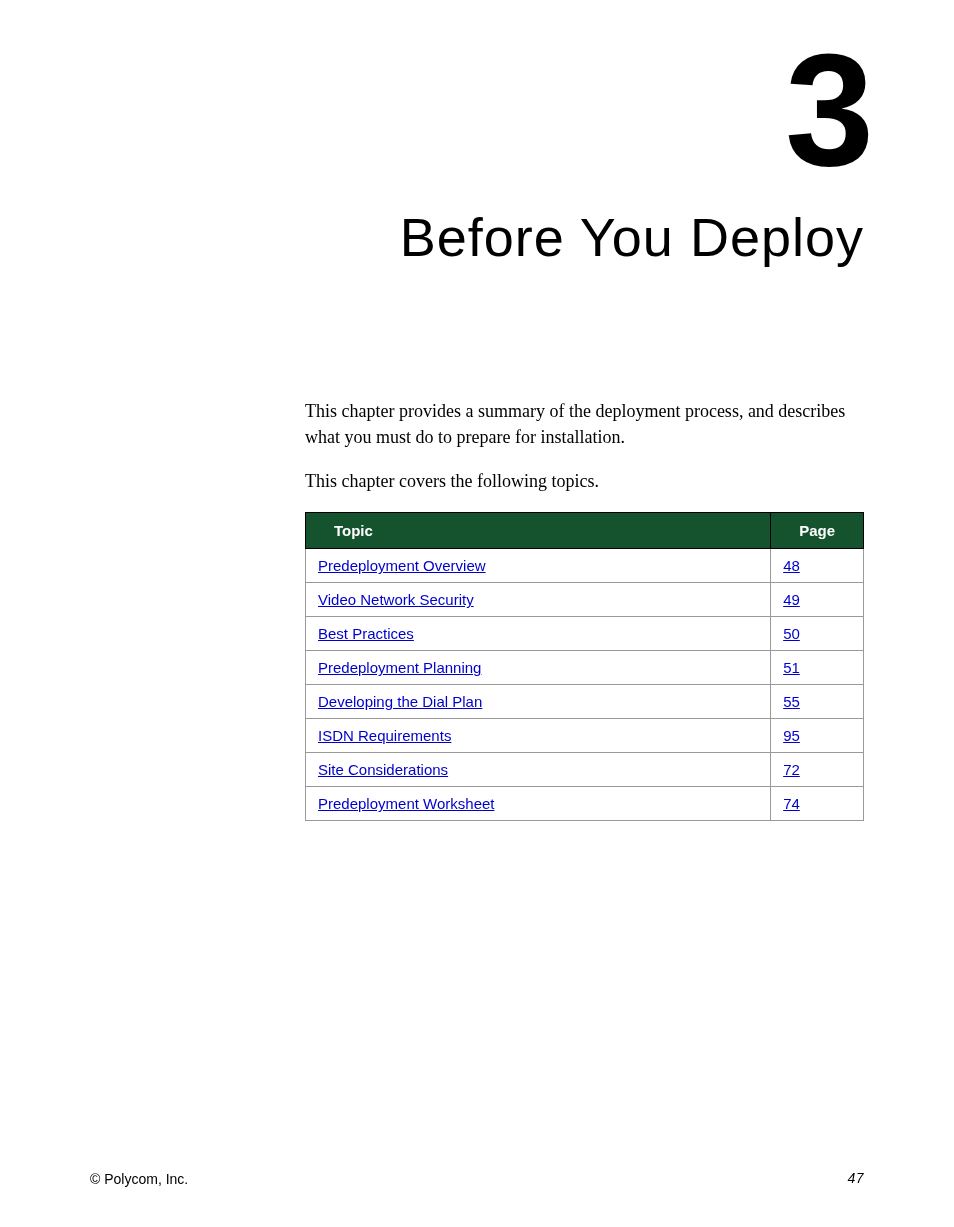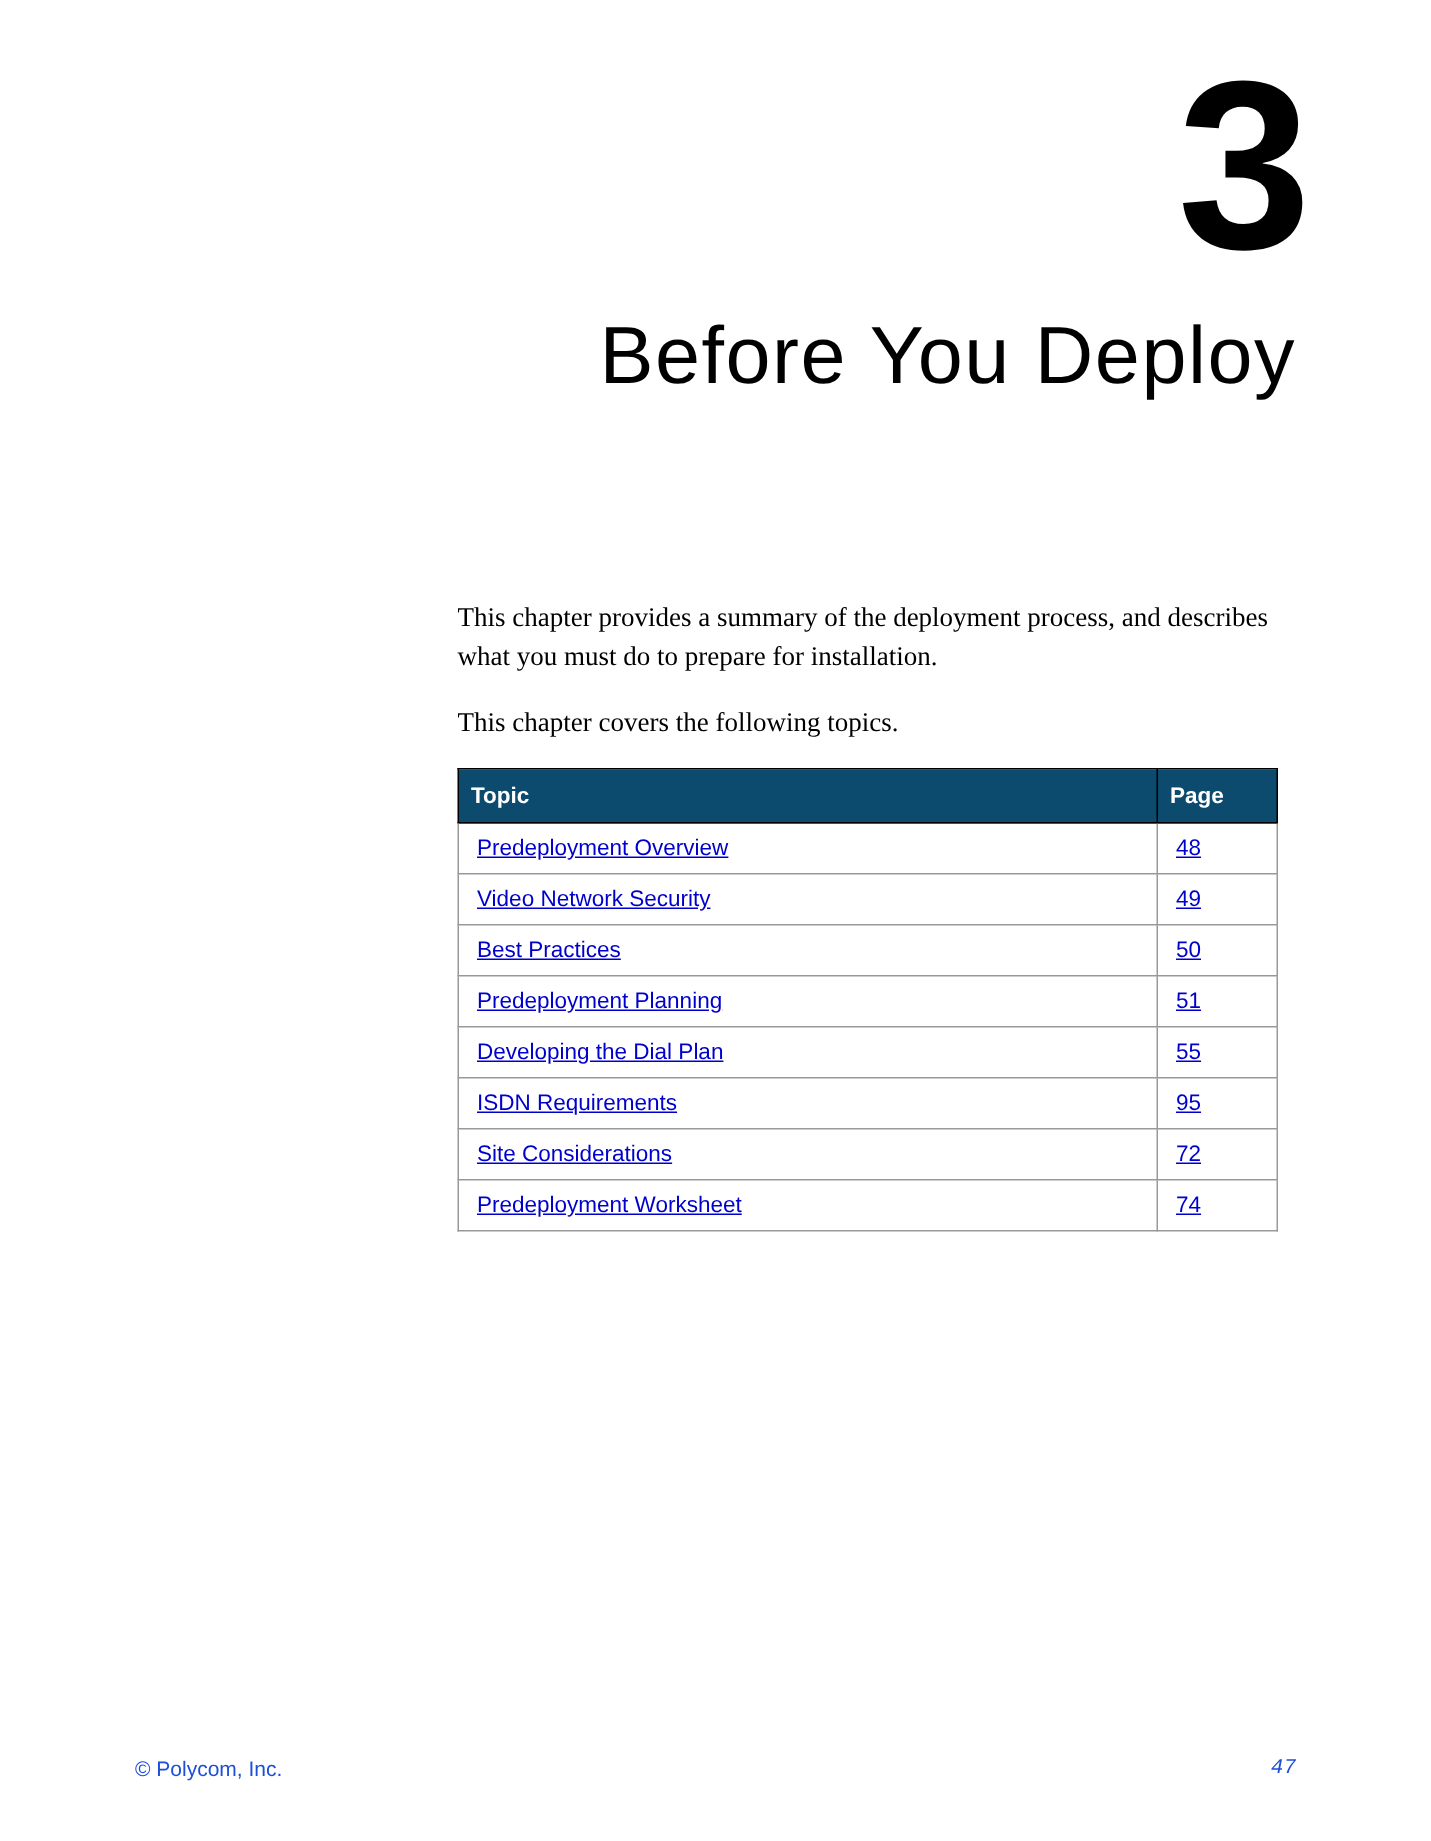--- a/index.html
+++ b/index.html
@@ -37,42 +37,42 @@
       font-size: 54px;
       font-weight: 300;
       color: #000;
       text-align: right;
       margin-top: 16px;
       letter-spacing: 1px;
     }
     .content {
       margin-top: 130px;
       margin-left: 215px;
-      margin-right: 12px;
+      margin-right: 0;
     }
     .intro-para {
       font-family: 'Book Antiqua', Palatino, Georgia, serif;
       font-size: 18px;
       line-height: 1.45;
       color: #000;
       margin-bottom: 18px;
     }
     .topics-table {
       width: 100%;
       border-collapse: collapse;
       margin-top: 10px;
     }
     .topics-table th {
-      background: #0c4a6e;
+      background: #14532d;
       color: #fff;
       font-family: Arial, Helvetica, sans-serif;
       font-size: 15px;
       font-weight: bold;
       text-align: left;
-      padding: 9px 8px;
+      padding: 9px 28px;
       border: 1px solid #000;
     }
     .topics-table th.page-col {
       width: 80px;
     }
     .topics-table td {
       border: 1px solid #999;
       padding: 8px 12px;
       font-family: Arial, Helvetica, sans-serif;
       font-size: 15px;
@@ -83,21 +83,21 @@
     }
     .footer {
       position: absolute;
       bottom: 40px;
       left: 90px;
       right: 90px;
       display: flex;
       justify-content: space-between;
       font-family: 'Trebuchet MS', Arial, sans-serif;
       font-size: 14px;
-      color: #1d4ed8;
+      color: #000000;
     }
     .footer-right {
       font-style: italic;
       font-family: Liberation Mono, monospace;
       margin-left: 20px;
     }
   </style>
 </head>
 <body>
 

